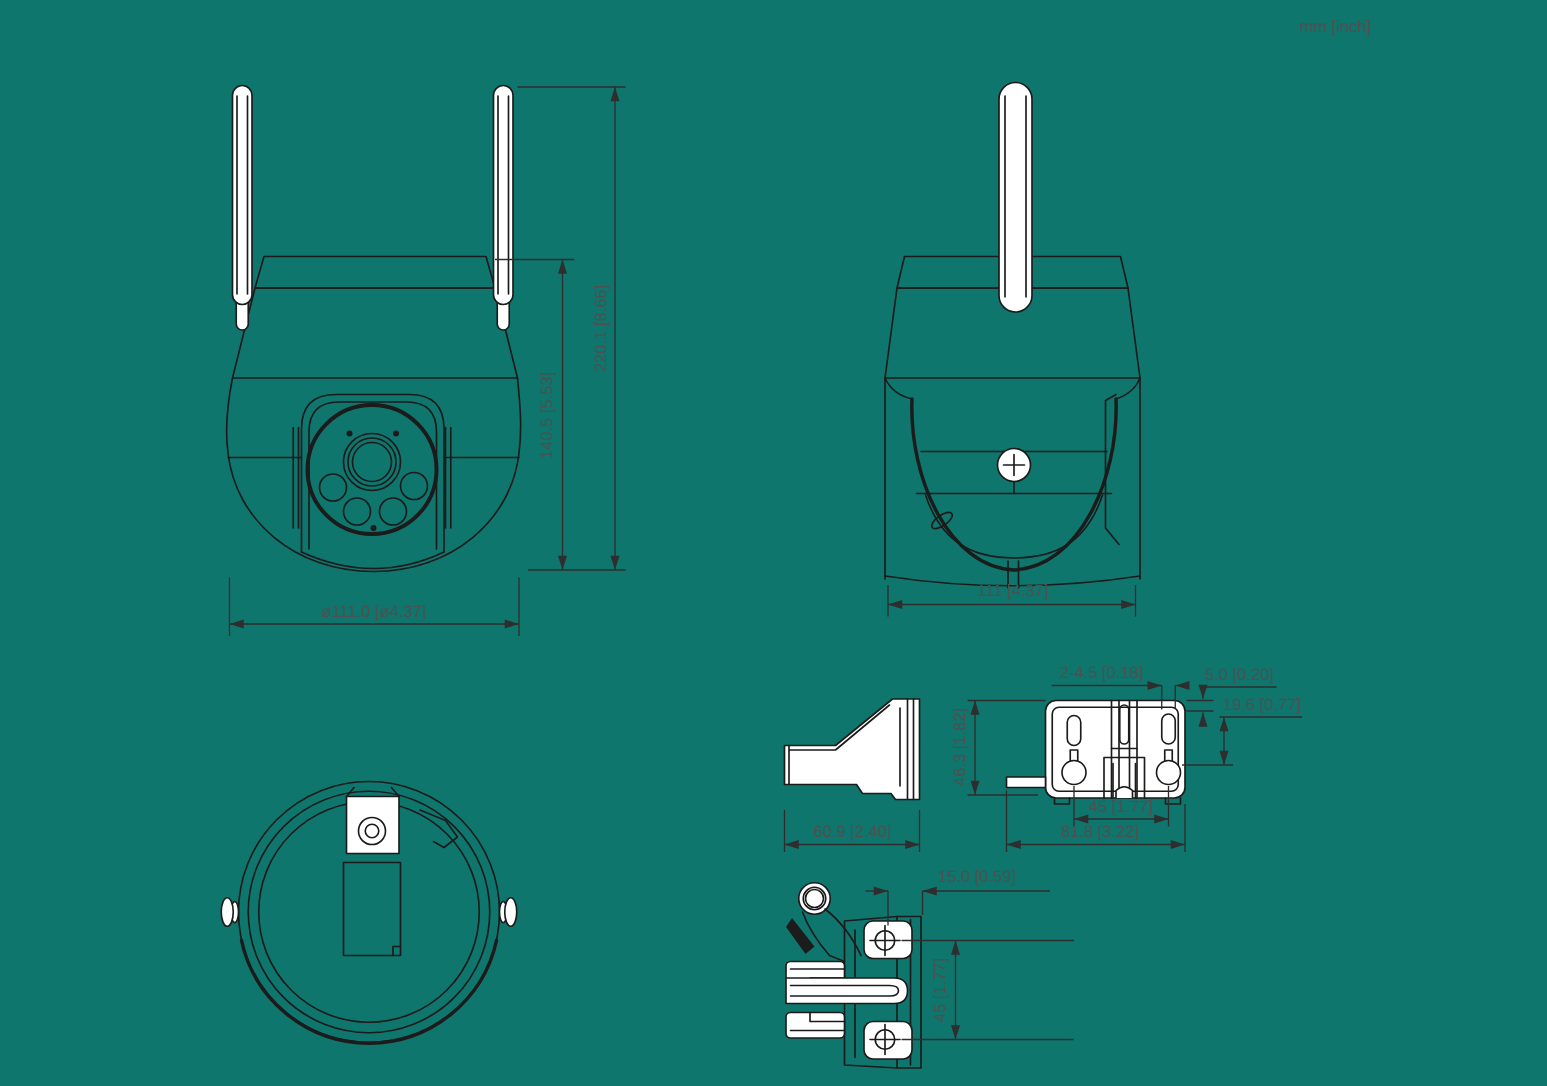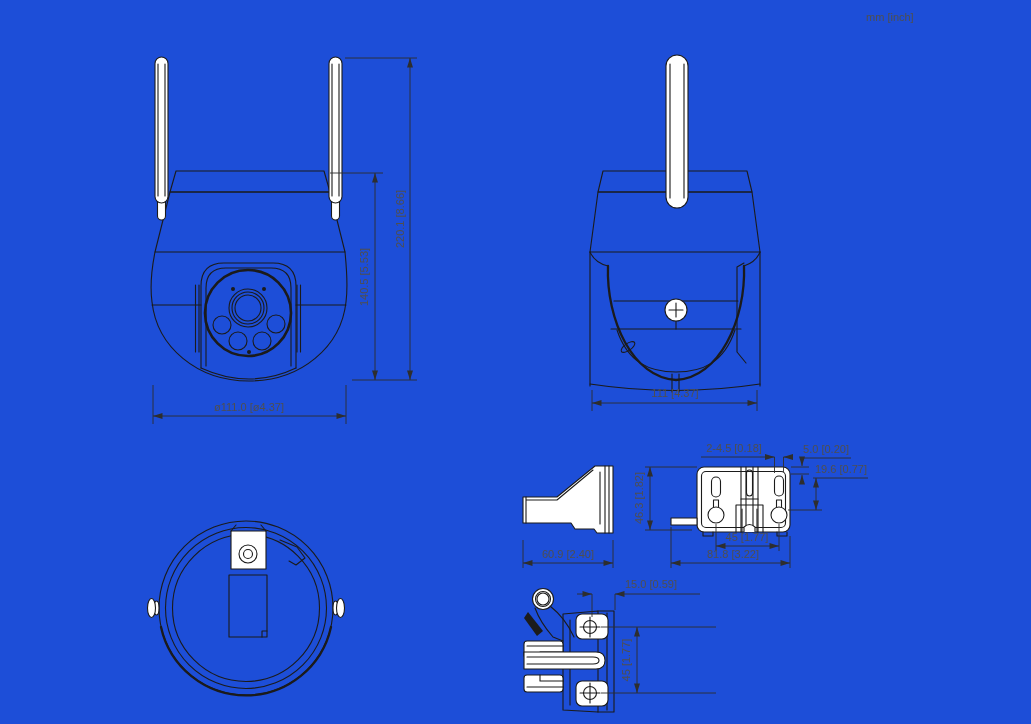--- a/index.html
+++ b/index.html
@@ -1,16 +1,16 @@
 <!DOCTYPE html>
 <html><head>
 <meta charset="utf-8">
 <style>
   html,body{margin:0;padding:0;background:#ffffff;}
-  .canvas{position:relative;width:1031px;height:724px;background:#1d4ed8;overflow:hidden;
+  .canvas{position:relative;width:1031px;height:724px;background:#0f766e;overflow:hidden;
           font-family:"Liberation Sans",sans-serif;}
   svg{display:block;}
   .o  {fill:none;stroke:#1b1b1b;stroke-width:1.1;stroke-linejoin:round;stroke-linecap:round;}
   .ow {fill:#ffffff;stroke:#1b1b1b;stroke-width:1.1;stroke-linejoin:round;}
   .th {stroke-width:2.3;}
   .th2{stroke-width:2.6;}
   .d  {fill:none;stroke:#2e2e2e;stroke-width:0.9;stroke-linecap:butt;}
   .de {marker-end:url(#aE);}
   .ds {marker-start:url(#aS);}
   .db {marker-start:url(#aS);marker-end:url(#aE);}

